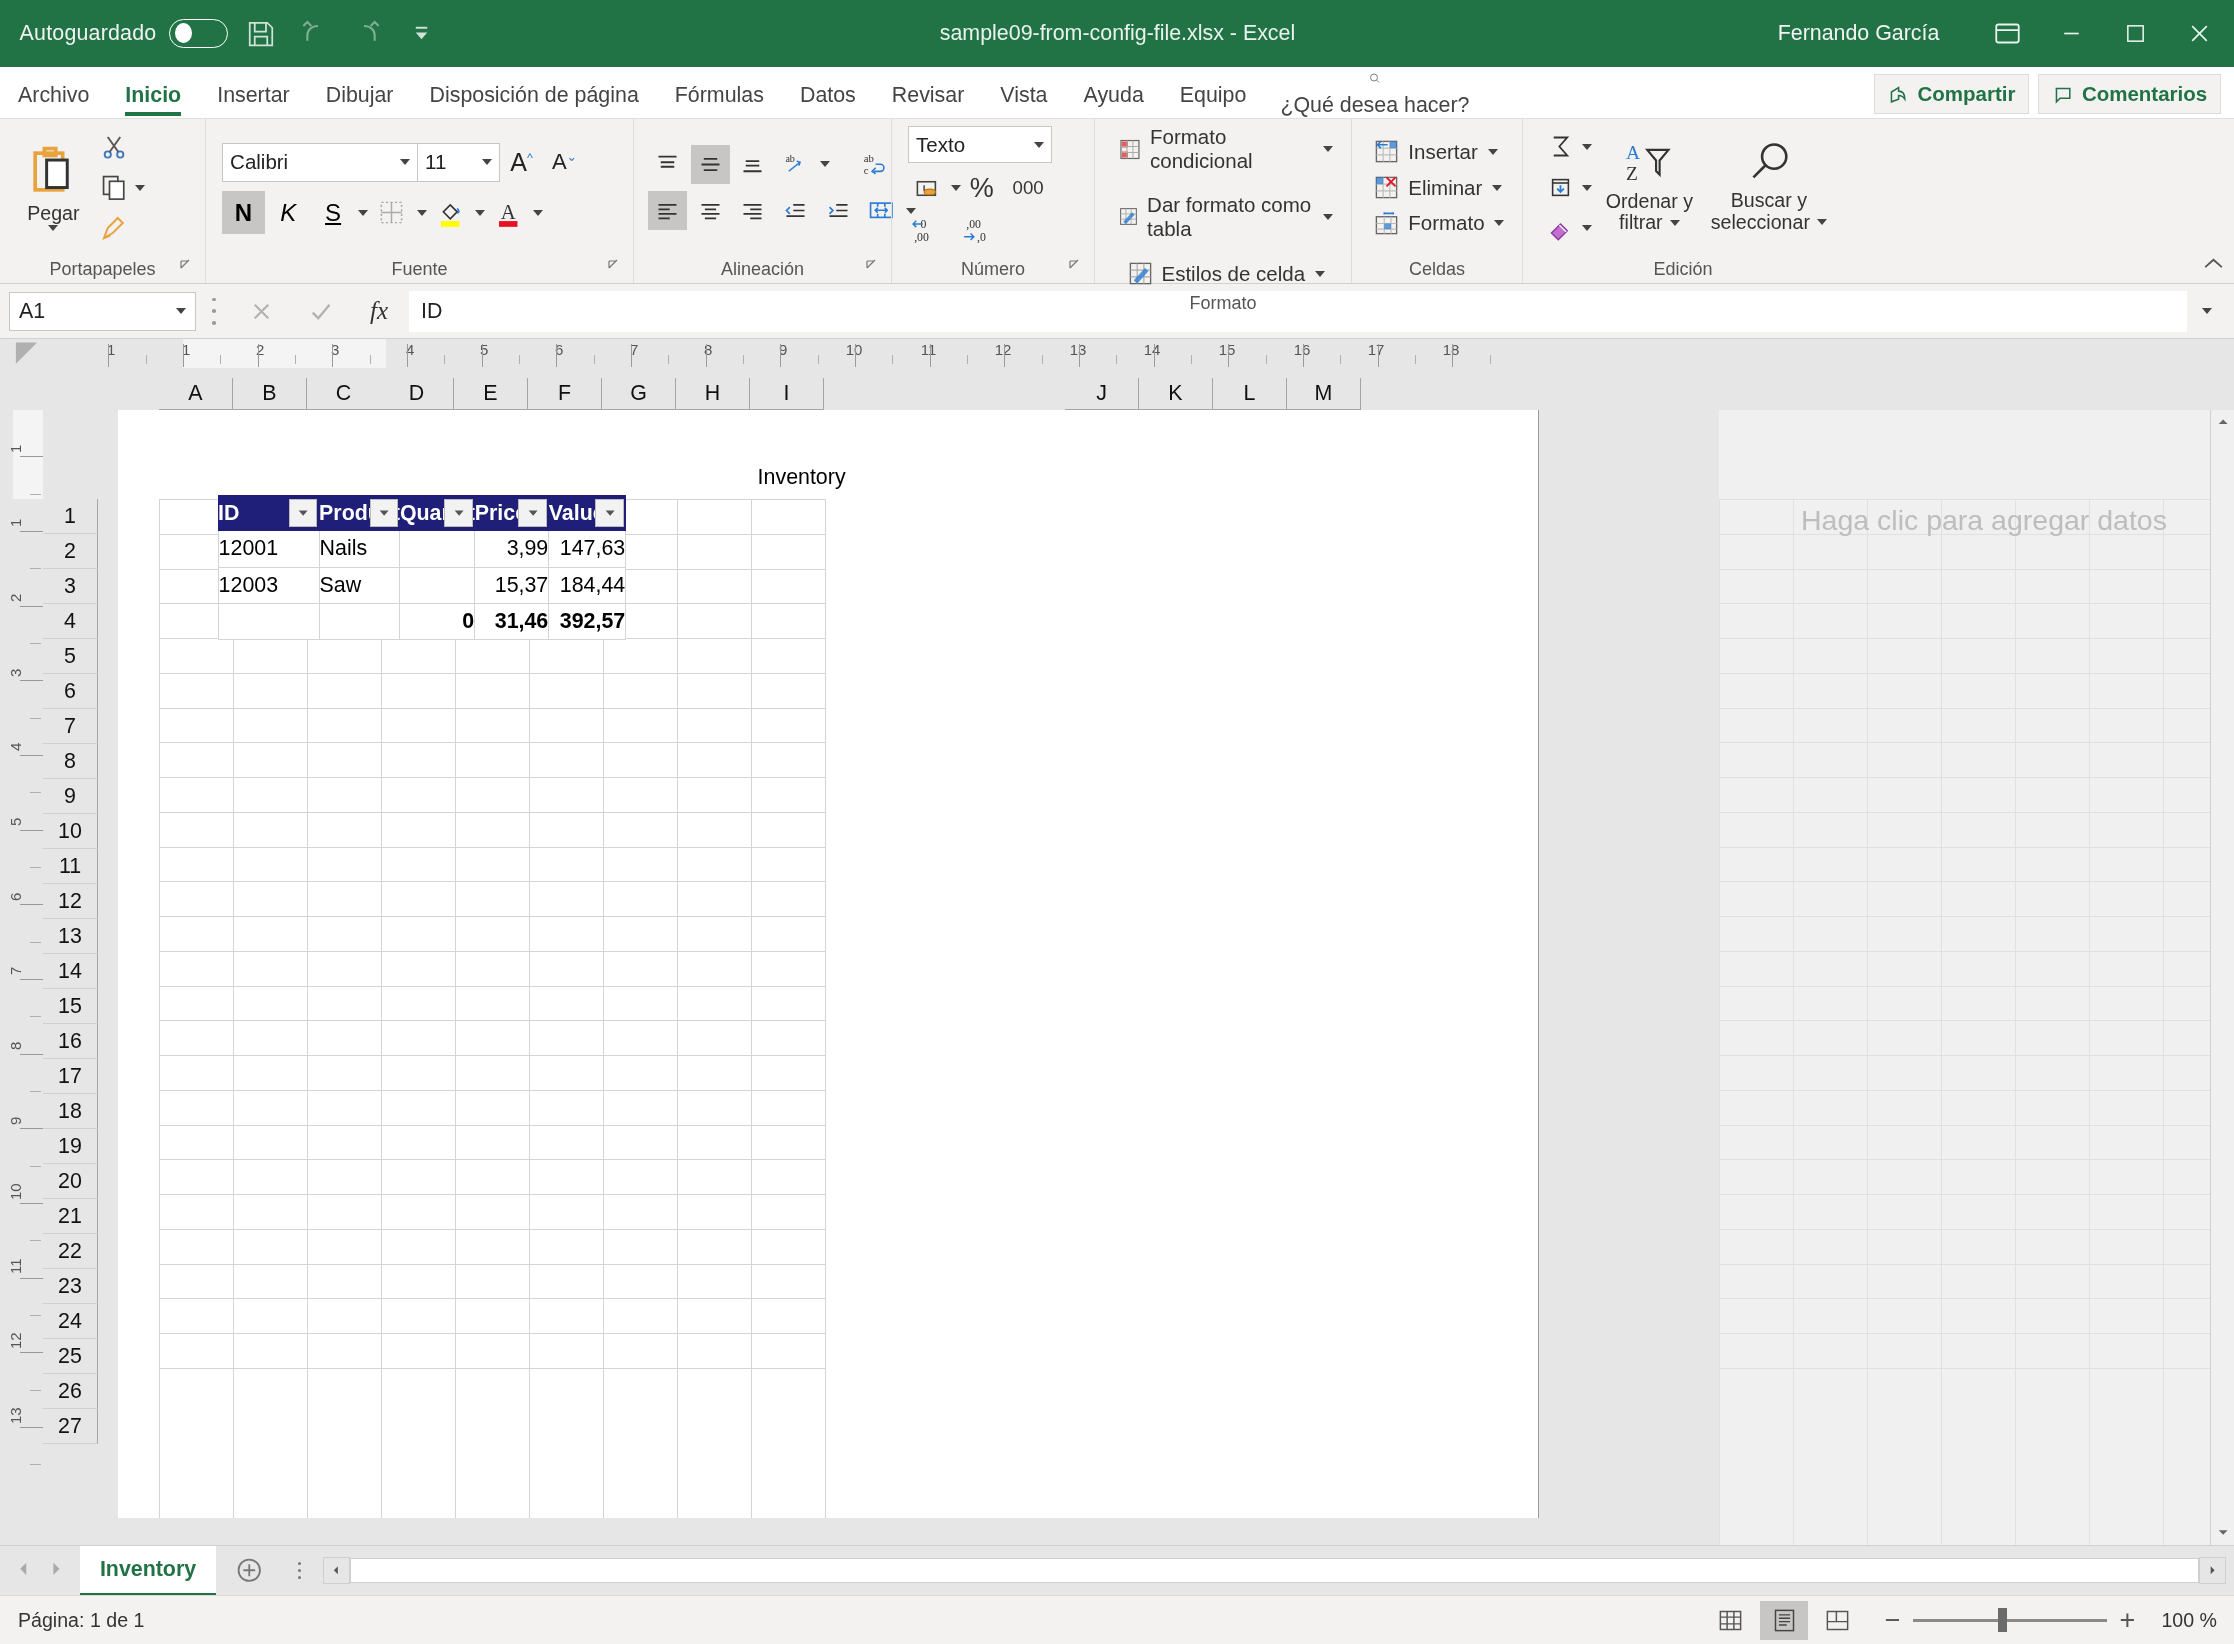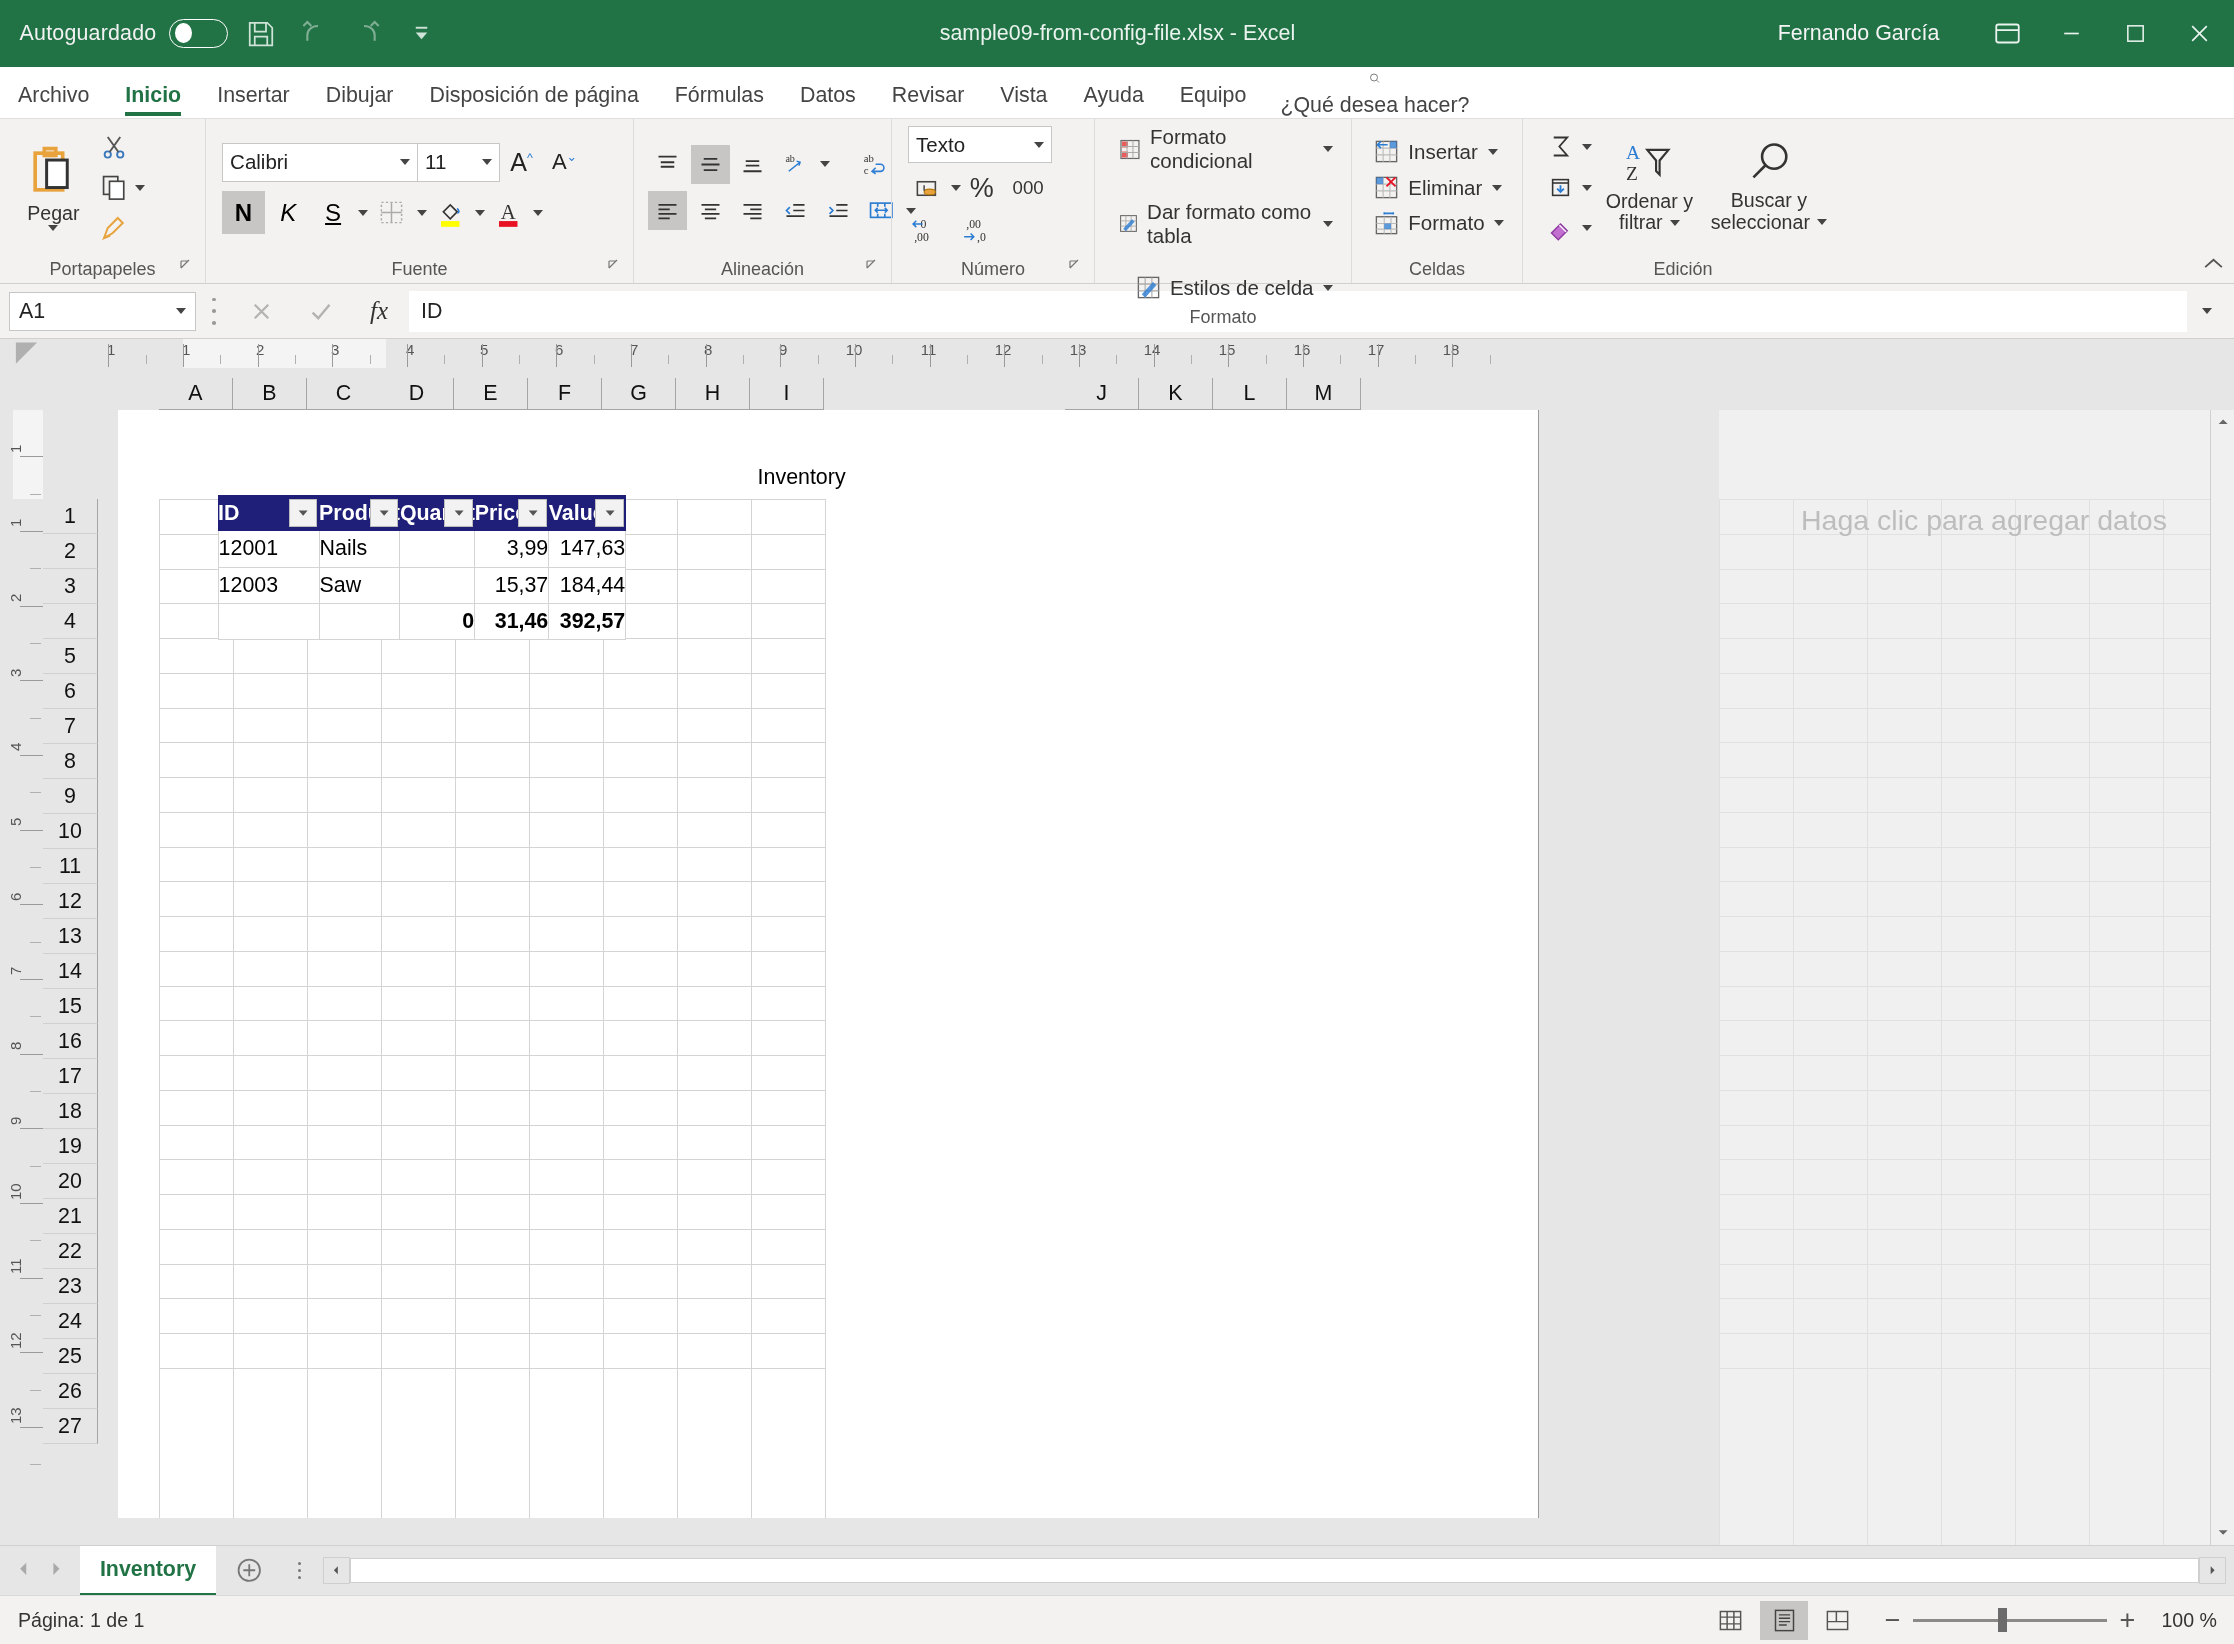--- a/index.html
+++ b/index.html
@@ -288,20 +288,34 @@
     <div class="ribtab">Vista</div>
     <div class="ribtab">Ayuda</div>
     <div class="ribtab">Equipo</div>
     <div class="tellme">
       <svg width="23" height="23" viewBox="0 0 24 24" fill="none" stroke="#555" stroke-width="1.5">
           <circle cx="11" cy="11" r="7"></circle>
           <path d="M16.5 16.5L21 21"></path>
         </svg>
       <span>¿Qué desea hacer?</span>
     </div>
+    <div class="tab-right">
+      <div class="greenbtn">
+        <svg width="21.4" height="21.4" viewBox="0 0 24 24" fill="none" stroke="#217346" stroke-width="1.7">
+            <path d="M5 20V9l8-5v4c5 0 7 4 7 9-2-3-4-4-7-4v4z"></path>
+          </svg>
+        <span>Compartir</span>
+      </div>
+      <div class="greenbtn">
+        <svg width="21.4" height="21.4" viewBox="0 0 24 24" fill="none" stroke="#217346" stroke-width="1.7">
+            <path d="M4 5h16v11H9l-4 4V5z"></path>
+          </svg>
+        <span>Comentarios</span>
+      </div>
+    </div>
   </div>
 
   <div class="ribbon">
 
     <div class="group" style="width:205px">
       <div class="group-body">
         <div class="bigbtn">
           <svg width="55" height="55" viewBox="0 0 24 24">
             <rect x="4" y="4" width="12" height="16" fill="none" stroke="#e8a33d" stroke-width="1.6"></rect>
             <rect x="8" y="2" width="5" height="3" fill="none" stroke="#e8a33d" stroke-width="1.6"></rect>
@@ -534,21 +548,21 @@
         <span>Número</span>
         <span class="dlg-launcher">
           <svg width="16" height="16" viewBox="0 0 16 16" fill="none" stroke="#777" stroke-width="1.2">
               <path d="M3 3h7M3 3v7M3 10l8-8"></path>
             </svg>
         </span>
       </div>
     </div>
 
     <div class="group" style="width:257px">
-      <div class="group-body" style="flex-direction:column;justify-content:center;align-items:flex-end;padding-left:12.5px;gap:21px">
+      <div class="group-body" style="flex-direction:column;justify-content:center;align-items:center;padding-left:12.5px;gap:14px">
         <div class="stylerow">
           <svg width="27" height="27" viewBox="0 0 24 24">
             <rect x="3" y="3" width="18" height="18" fill="none" stroke="#666" stroke-width="1.2"></rect>
             <rect x="4" y="4" width="6" height="6" fill="#e85c5c"></rect>
               <rect x="4" y="14" width="6" height="6" fill="#e85c5c"></rect>
             <path d="M3 9h18M3 15h18M9 3v18M15 3v18" stroke="#aaa" stroke-width="1"></path>
           </svg>
           <span>Formato condicional</span>
           <span class="mini-caret"></span>
         </div>

